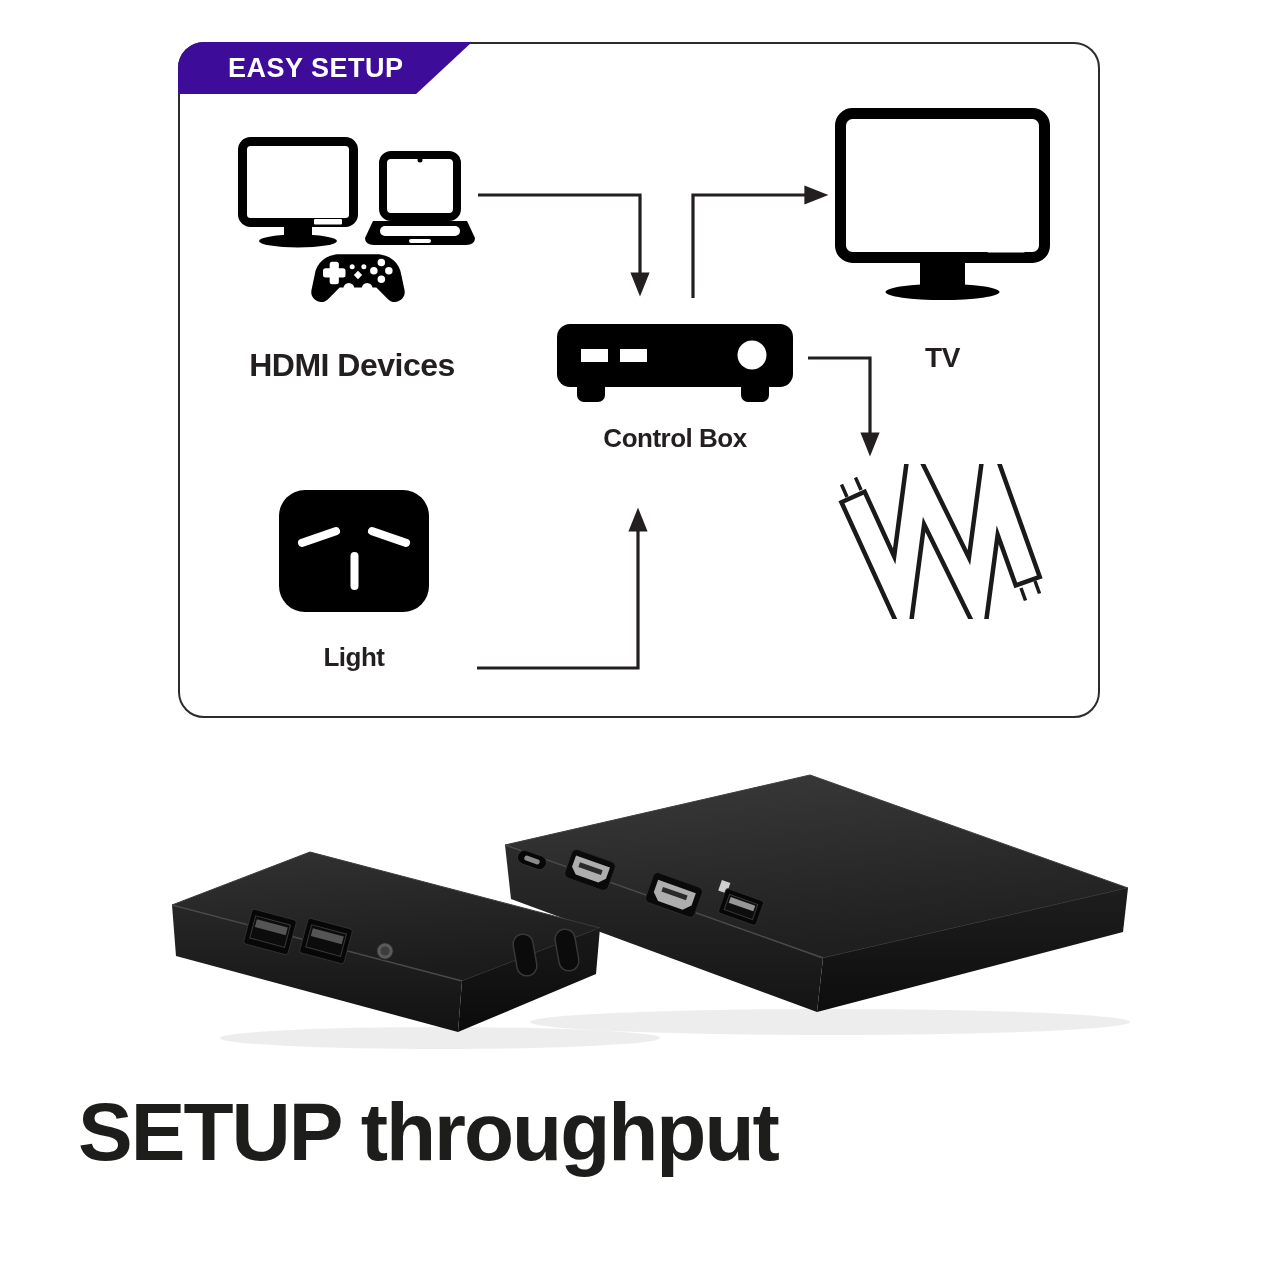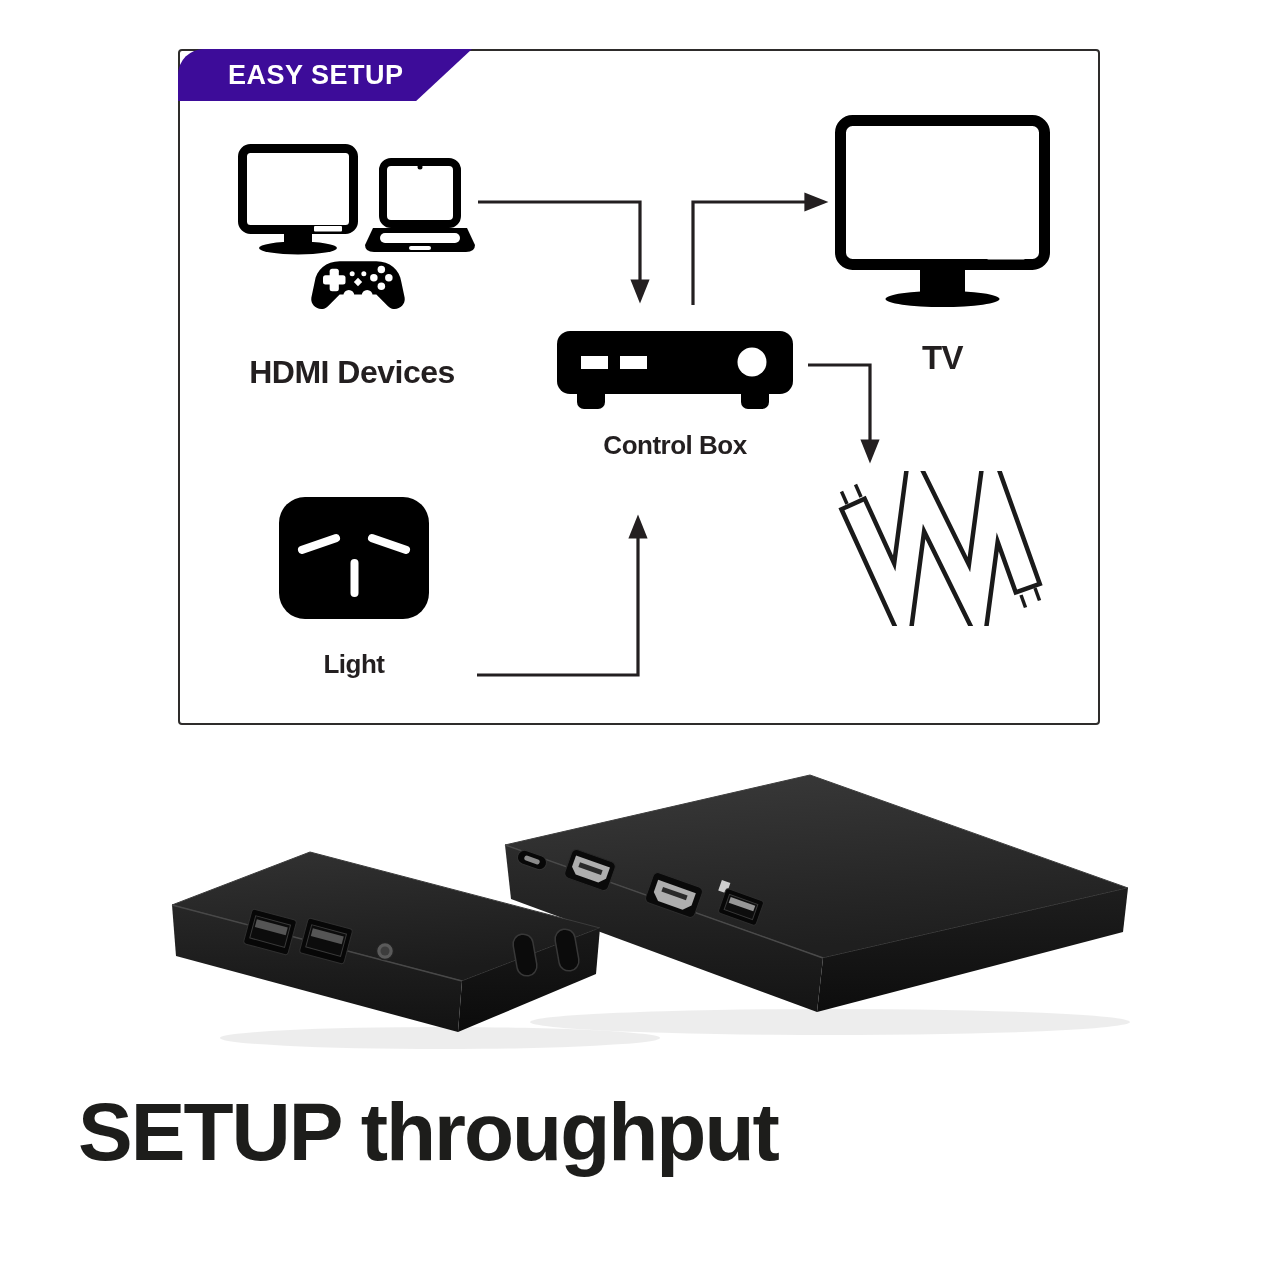--- a/index.html
+++ b/index.html
@@ -1,20 +1,20 @@
 <!DOCTYPE html>
 <html><head>
 <meta charset="utf-8">
 <style>
   html,body{margin:0;padding:0;background:#ffffff;}
   body{width:1280px;height:1279px;position:relative;font-family:"Liberation Sans",sans-serif;overflow:hidden;}
 
   .panel{
     position:absolute;left:178px;top:42px;width:922px;height:676px;
-    border:2px solid #2e2c2b;border-radius:4px;box-sizing:border-box;background:#fff;margin-top:7px;
+    border:2px solid #2e2c2b;border-radius:26px;box-sizing:border-box;background:#fff;
   }
   .badge{
     position:absolute;left:-2px;top:-2px;width:294px;height:52px;
     background:#3d0c99;border-top-left-radius:26px;
     clip-path:polygon(0 0,100% 0,81% 100%,0 100%);
     display:flex;align-items:center;padding-left:50px;box-sizing:border-box;
   }
   .badge span{
     color:#ffffff;font-size:27px;font-weight:bold;letter-spacing:0.5px;
   }
@@ -97,21 +97,21 @@
 
     <div class="node-label" style="left:377px;top:379px;width:236px">Control Box</div>
 
     <svg class="icon-abs" style="left:655px;top:64px" width="215" height="194" viewBox="0 0 215 194">
       <rect x="5.5" y="5.5" width="204" height="144" rx="12" fill="#ffffff" stroke="#000000" stroke-width="11"></rect>
       <rect x="152" y="138" width="38" height="6.5" rx="1.5" fill="#ffffff"></rect>
       <rect x="85" y="155" width="45" height="22" fill="#000000"></rect>
       <ellipse cx="107.5" cy="184" rx="57" ry="8" fill="#000000"></ellipse>
     </svg>
 
-    <div class="node-label" style="left:655px;top:288px;width:215px;font-size:33px">TV</div>
+    <div class="node-label" style="left:655px;top:298px;width:215px;font-size:28px">TV</div>
 
     <svg class="icon-abs" style="left:99px;top:446px" width="150" height="122" viewBox="0 0 150 122">
       <rect x="0" y="0" width="150" height="122" rx="26" fill="#000000"></rect>
       <rect x="18" y="43" width="44" height="8" rx="4" fill="#ffffff" transform="rotate(-19 40 47)"></rect>
       <rect x="88" y="43" width="44" height="8" rx="4" fill="#ffffff" transform="rotate(19 110 47)"></rect>
       <rect x="71.5" y="62" width="8" height="38" rx="4" fill="#ffffff"></rect>
     </svg>
 
     <div class="node-label" style="left:99px;top:598px;width:150px">Light</div>
 

